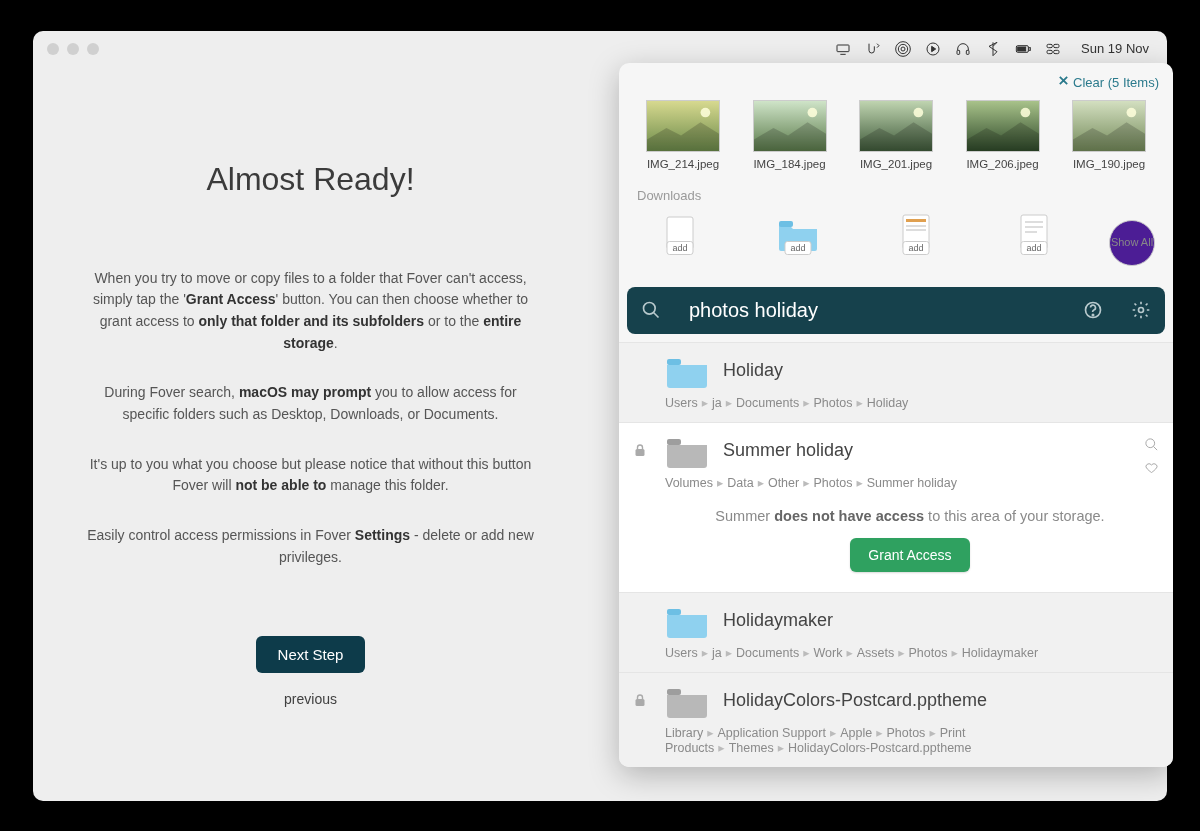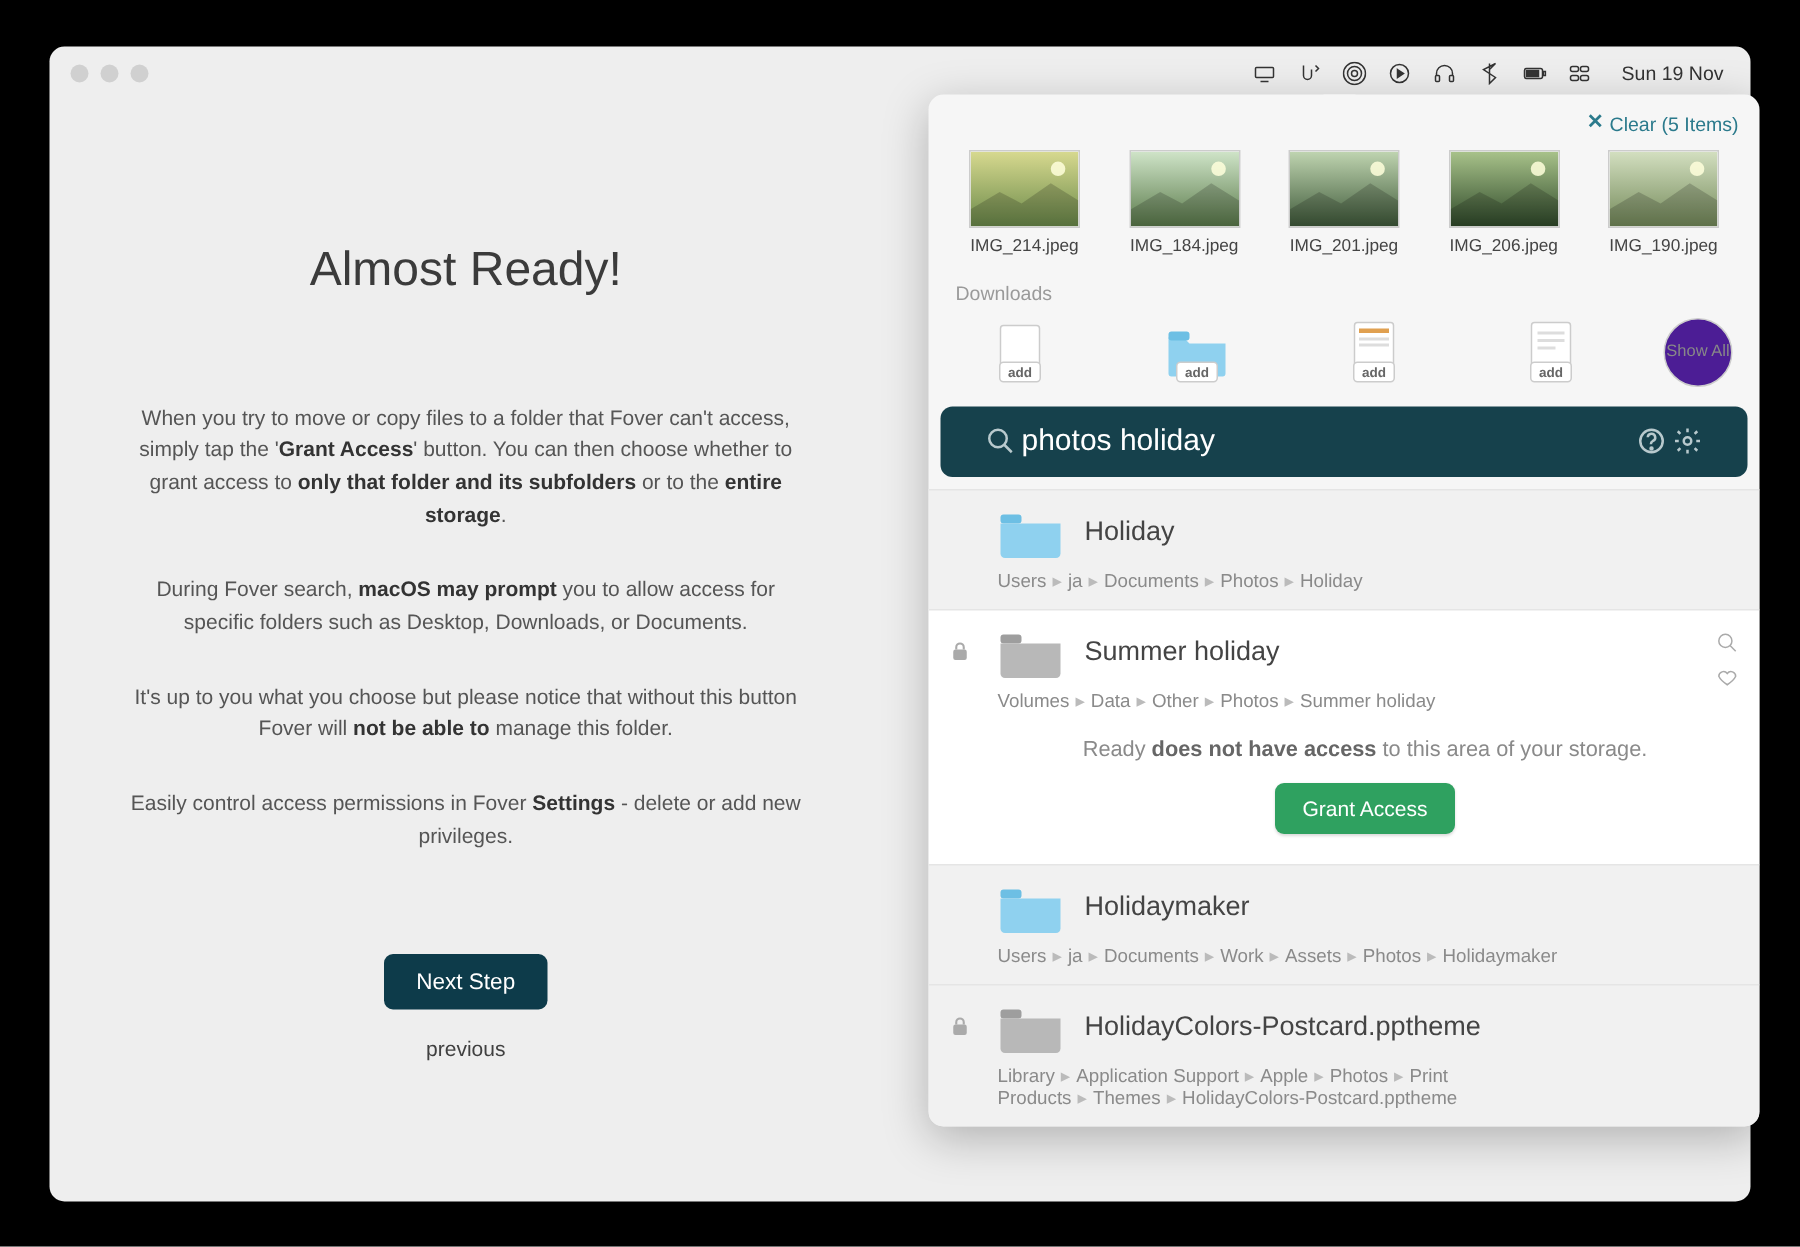--- a/index.html
+++ b/index.html
@@ -120,43 +120,42 @@
     color: #9a9a9a; font-size: 13px;
   }
   .dlrow {
     display: flex; justify-content: space-between; align-items: center;
     padding: 0 18px 12px;
   }
   .dl {
     width: 86px; text-align: center;
   }
   .dl .icon {
-    width: 54px; height: 46px; margin: 0 auto 2px;
+    width: 54px; height: 46px; margin: 0 auto 18px;
     position: relative;
-    font-weight: bold;
   }
   .dl .add {
     position: absolute; bottom: 2px; left: 50%; transform: translateX(-50%);
     background: #fff; border: 1px solid #ccc; border-radius: 3px;
     font-size: 9px; padding: 1px 5px; color: #666;
   }
   .showall {
     width: 46px; height: 46px; border-radius: 50%;
     border: 1px solid #ccc; color: #888; font-size: 11px;
     display: flex; align-items: center; justify-content: center;
     flex-direction: column; line-height: 1.1;
     background: #4c1d95;
   }
 
   .searchbar {
     margin: 0 8px 8px;
     background: #16414c;
     border-radius: 8px;
-    padding: 12px 30px;
-    display: flex; align-items: center; gap: 4px;
+    padding: 12px 14px;
+    display: flex; align-items: center; gap: 28px;
     color: #e6eef0;
   }
   .searchbar .q { flex: 1; font-size: 20px; color: #fff; }
   .searchbar svg { width: 20px; height: 20px; stroke: #b8c9cd; fill: none; stroke-width: 2; }
 
   .results { }
   .result {
     padding: 10px 18px 12px 46px;
     border-top: 1px solid #e5e5e5;
     position: relative;
@@ -456,21 +455,21 @@
         <div class="sideicons">
           <svg viewBox="0 0 24 24">
               <circle cx="10" cy="10" r="7"></circle>
               <path d="M21 21l-6-6"></path>
             </svg>
           <svg viewBox="0 0 24 24">
               <path d="M12 20s-7-4.5-9-9a5 5 0 0 1 9-3 5 5 0 0 1 9 3c-2 4.5-9 9-9 9z"></path>
             </svg>
         </div>
         <div class="accessblock">
-          <div class="msg"><span>Ready </span><b>does not have access</b><span> to this area of your storage.</span></div>
+          <div class="msg"><span>Summer </span><b>does not have access</b><span> to this area of your storage.</span></div>
           <button class="grantbtn">Grant Access</button>
         </div>
         </div>
         <div class="result">
 
       <div class="row1">
         <svg class="ficon" viewBox="0 0 44 36">
       <rect x="2" y="6" width="14" height="6" rx="2" class="folder-blue-tab"></rect>
       <path d="M2 12h40v20a3 3 0 0 1-3 3H5a3 3 0 0 1-3-3z" class="folder-blue"></path>
     </svg>

